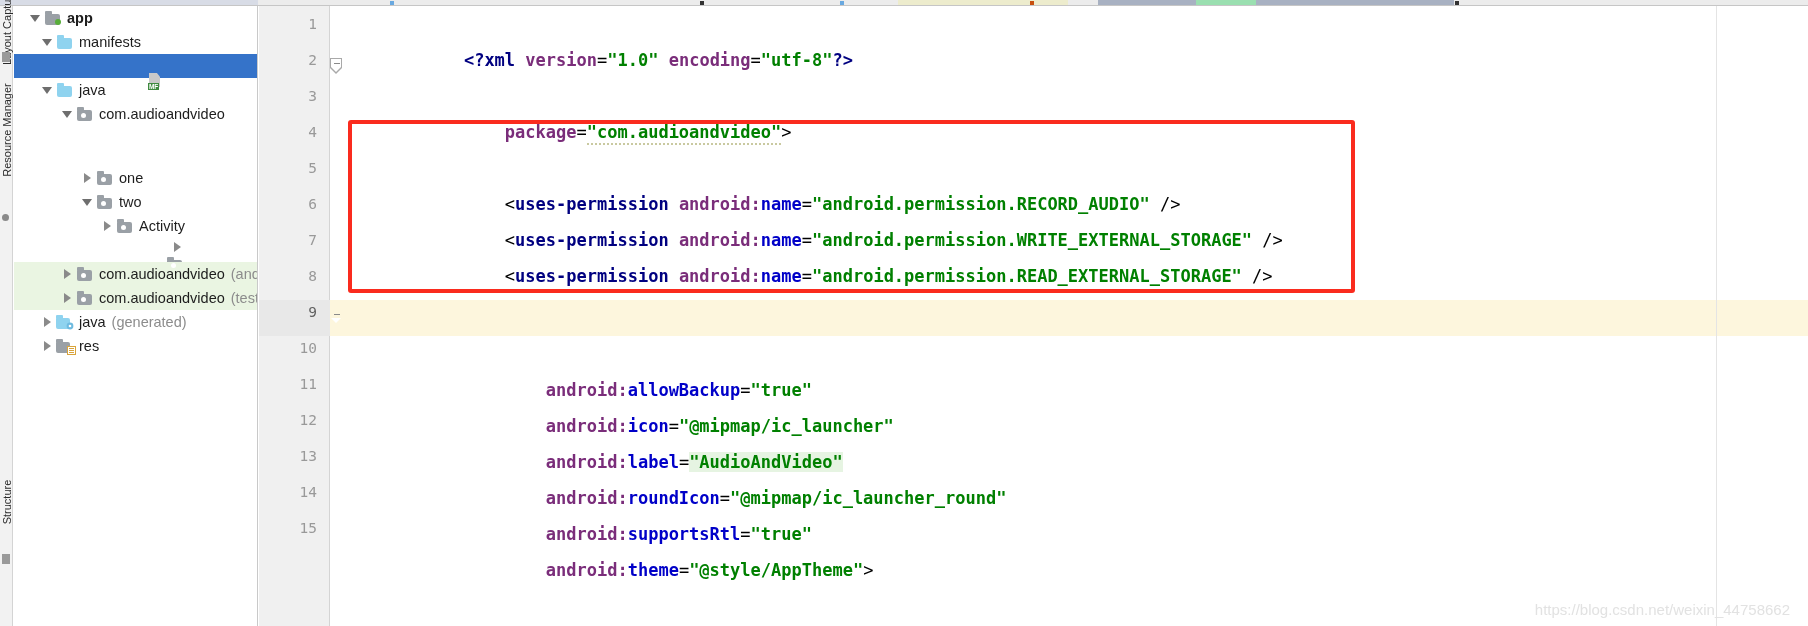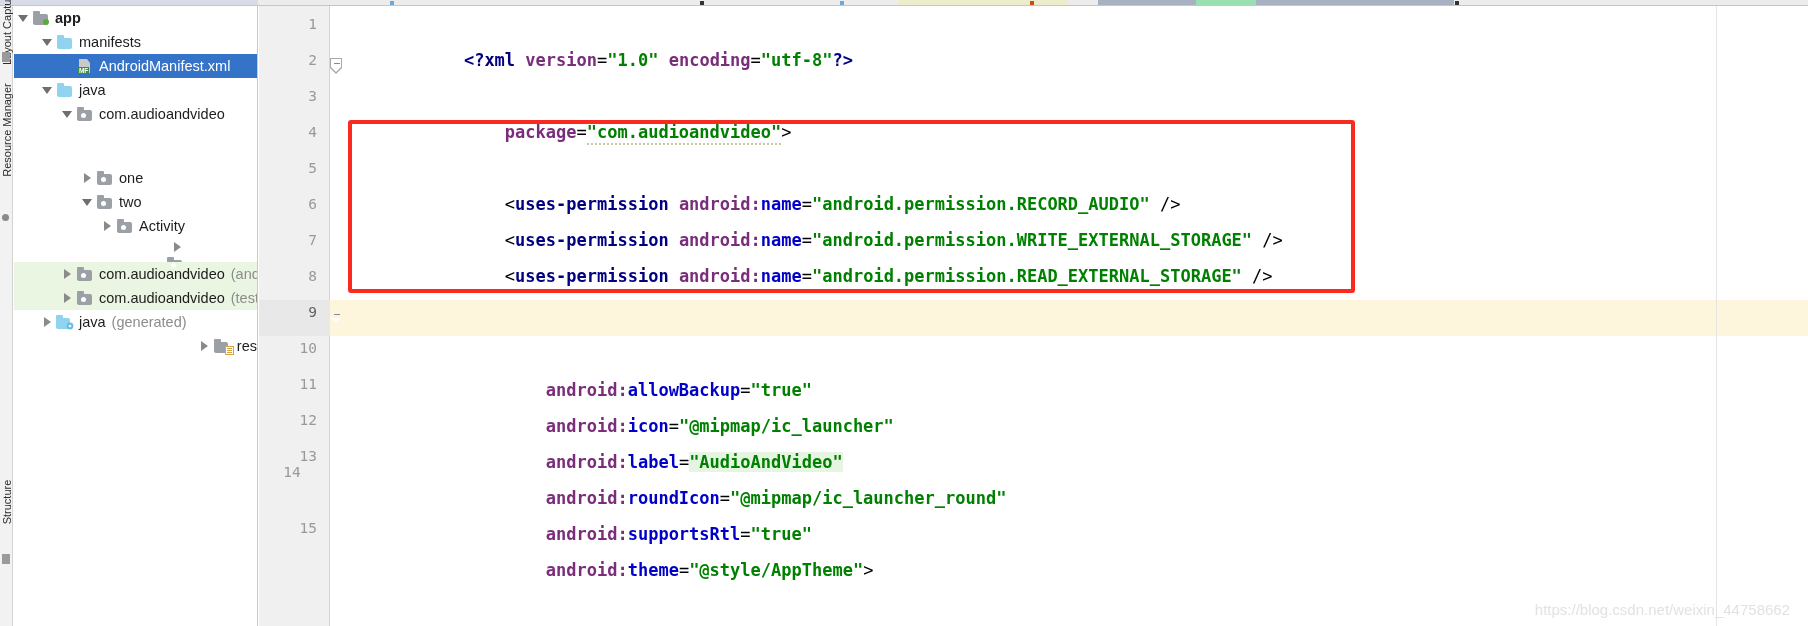--- a/index.html
+++ b/index.html
@@ -73,21 +73,21 @@
   .tree-row {
     position: relative;
     height: 24px;
     display: flex;
     align-items: center;
     font-size: 14.5px;
     color: #1d1d1d;
     white-space: nowrap;
     cursor: default;
   }
-  .tree-row.selected { background: #3573c9; color: #ffffff; }
+  .tree-row.selected { background: #3573c9; color: #ffffff; flex-direction: column; }
   .tree-row.greenbg  { background: #eaf5e2; }
 
   .twisty {
     width: 18px; height: 24px;
     display: flex; align-items: center; justify-content: center;
     flex: 0 0 18px;
   }
   .twisty .tri { width: 0; height: 0; }
   .twisty .tri.down {
     border-left: 5.5px solid transparent;
@@ -356,21 +356,21 @@
     <div class="rail-label l1">Layout Captures</div>
     <div class="rail-chip c1"></div>
     <div class="rail-label l2">Resource Manager</div>
     <div class="rail-chip c2"></div>
     <div class="rail-label l3">Structure</div>
     <div class="rail-chip c3"></div>
   </div>
 
   <div class="project-panel">
     <div id="tree-host">
-        <div class="tree-row" style="padding-left: 0;">
+        <div class="tree-row" style="padding-left: 12px;">
           <span class="twisty">
             <span class="tri down"></span>
           </span>
           <span class="node-icon ic-module">
             <span class="dot"></span>
           </span>
           <span class="node-label bold">app</span>
         </div>
         <div class="tree-row" style="padding-left: 24px;">
           <span class="twisty">
@@ -464,21 +464,21 @@
           </span>
           <span class="node-icon ic-folder-gen">
             <svg class="gear" viewBox="0 0 10 10">
               <circle cx="5" cy="5" r="3.4" fill="#6fbbe0"></circle>
               <circle cx="5" cy="5" r="1.3" fill="#ffffff"></circle>
             </svg>
           </span>
           <span class="node-label">java</span>
           <span class="node-suffix">(generated)</span>
         </div>
-        <div class="tree-row" style="padding-left: 24px; justify-content: flex-end;">
+        <div class="tree-row" style="padding-left: 24px;">
           <span class="twisty">
             <span class="tri right"></span>
           </span>
           <span class="node-icon ic-folder-res">
             <span class="lines">
               <i></i>
               <i></i>
               <i></i>
             </span>
           </span>
@@ -498,21 +498,21 @@
           <div class="ln" style="top: 108px;">4</div>
           <div class="ln" style="top: 144px;">5</div>
           <div class="ln" style="top: 180px;">6</div>
           <div class="ln" style="top: 216px;">7</div>
           <div class="ln" style="top: 252px;">8</div>
           <div class="ln cur" style="top: 288px;">9</div>
           <div class="ln" style="top: 324px;">10</div>
           <div class="ln" style="top: 360px;">11</div>
           <div class="ln" style="top: 396px;">12</div>
           <div class="ln" style="top: 432px;">13</div>
-          <div class="ln" style="top: 448px; text-align: center;">14</div>
+          <div class="ln" style="top: 468px;">14</div>
           <div class="ln" style="top: 504px;">15</div>
         </div>
     </div>
 
     <div class="gutter-marker-col"></div>
 
     <div class="fold" style="left:71px; top:52px;">
       <div class="shape">
           <div class="minus"></div>
         </div>

